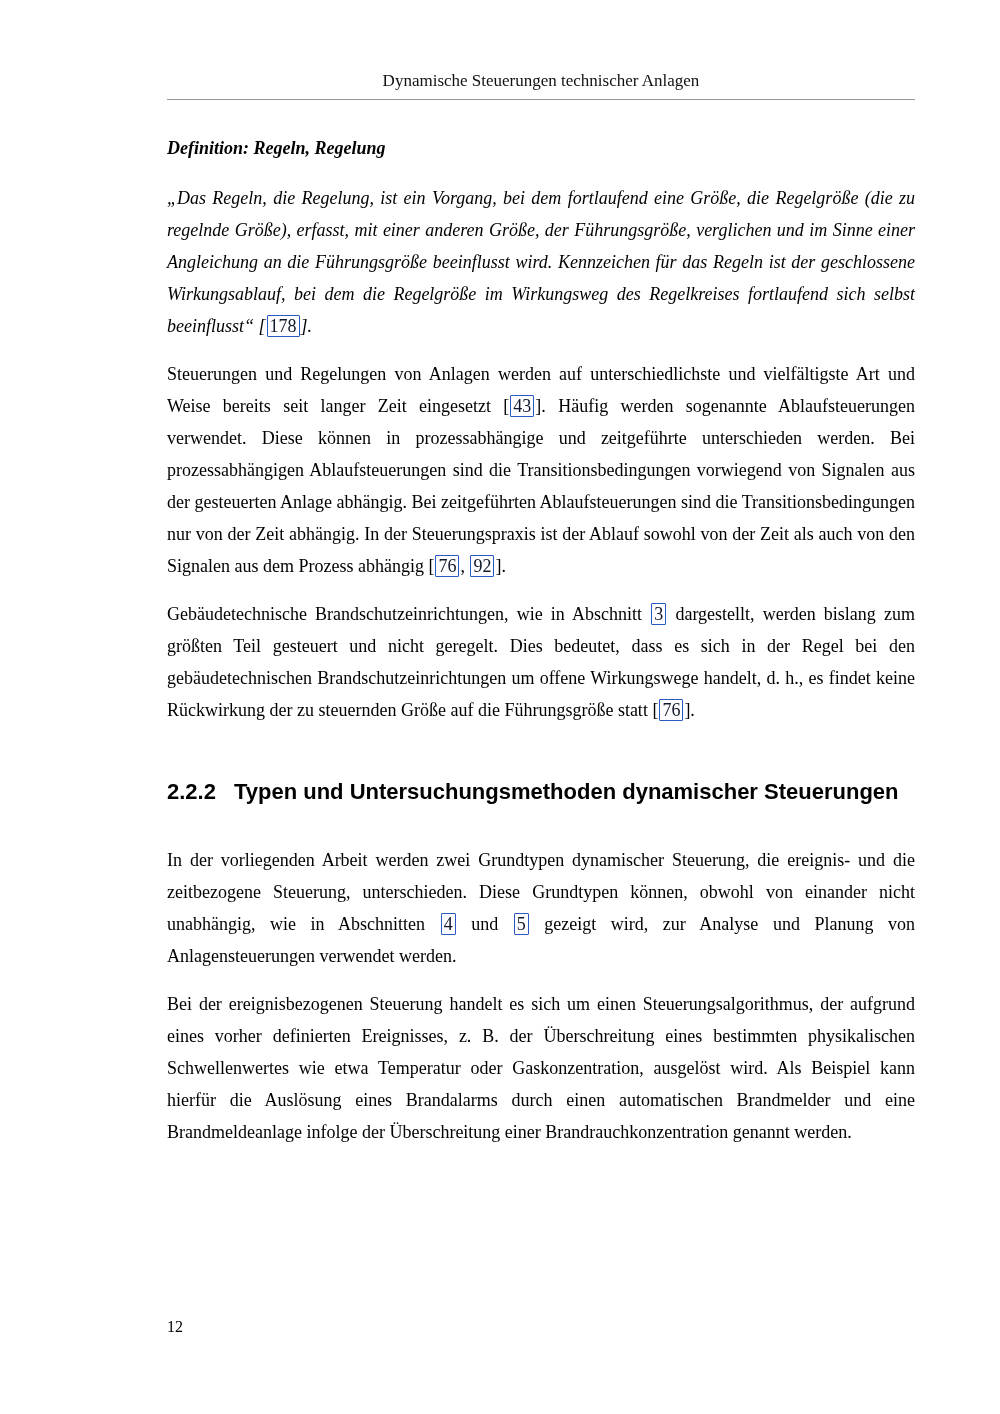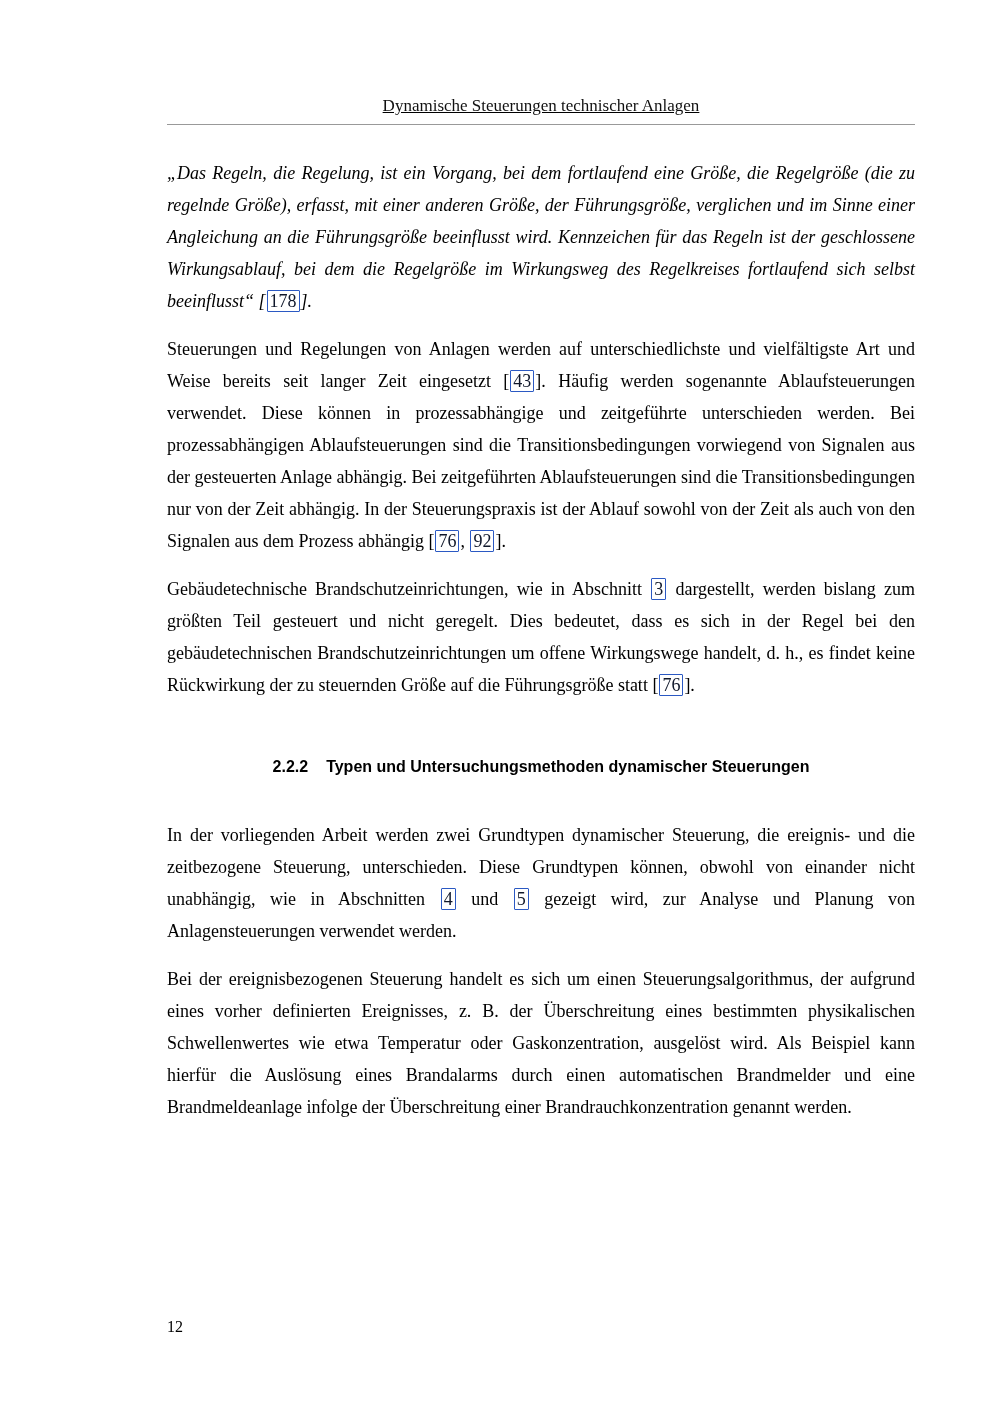--- a/index.html
+++ b/index.html
@@ -12,23 +12,22 @@
     position: relative;
     width: 1000px;
     height: 1414px;
     background: #ffffff;
     color: #000000;
     font-family: "Liberation Serif", serif;
     overflow: hidden;
   }
   .running-head-wrap {
     margin: 0 85px 0 167px;
-    padding-top: 95px;
+    padding-top: 70px;
     text-align: center;
-    text-decoration: underline;
   }
   .running-header {
     font-size: 17px;
     line-height: 22px;
     color: #111111;
   }
   .header-rule {
     border: none;
     border-top: 1px solid var(--rule-color, #999999);
     margin: 7px 85px 0 167px;
@@ -60,24 +59,24 @@
     border: 1.5px solid var(--cite-color, #2b59c3);
     border-radius: 1px;
     padding: 0 2px;
     margin: 0 1px;
     cursor: pointer;
     white-space: nowrap;
   }
   .section-heading {
     margin: 52px 0 38px 0;
     font-family: "Liberation Sans", sans-serif;
-    font-size: 16px;
+    font-size: 22px;
     font-weight: 700;
     line-height: 28px;
-    text-align: center;
+    text-align: left;
     hyphens: none;
   }
   .sec-num { margin-right: 18px; }
   .page-number {
     position: absolute;
     left: 167px;
     top: 1318px;
     font-size: 16px;
   }
 </style>
@@ -85,20 +84,21 @@
 <body>
 
 <div class="page">
 
   <div class="running-head-wrap">
     <div class="running-header">Dynamische Steuerungen technischer Anlagen</div>
   </div>
   <hr class="header-rule">
 
   <main class="content" id="page-body">
+      <p class="definition-heading">Definition: Regeln, Regelung</p>
       <p class="quote-paragraph">„Das Regeln, die Regelung, ist ein Vorgang, bei dem fortlaufend eine Größe, die Regelgröße (die zu regelnde Größe), erfasst, mit einer anderen Größe, der Führungsgröße, verglichen und im Sinne einer Angleichung an die Führungsgröße beeinflusst wird. Kennzeichen für das Regeln ist der geschlossene Wirkungsablauf, bei dem die Regelgröße im Wirkungsweg des Regelkreises fortlaufend sich selbst beeinflusst“ [<a class="cite-box">178</a>].</p>
       <p class="body-paragraph">Steuerungen und Regelungen von Anlagen werden auf unterschiedlichste und vielfältigste Art und Weise bereits seit langer Zeit eingesetzt [<a class="cite-box">43</a>]. Häufig werden sogenannte Ablaufsteuerungen verwendet. Diese können in prozessabhängige und zeitgeführte unterschieden werden. Bei prozessabhängigen Ablaufsteuerungen sind die Transitionsbedingungen vorwiegend von Signalen aus der gesteuerten Anlage abhängig. Bei zeitgeführten Ablaufsteuerungen sind die Transitionsbedingungen nur von der Zeit abhängig. In der Steuerungspraxis ist der Ablauf sowohl von der Zeit als auch von den Signalen aus dem Prozess abhängig [<a class="cite-box">76</a>, <a class="cite-box">92</a>].</p>
       <p class="body-paragraph">Gebäudetechnische Brandschutzeinrichtungen, wie in Abschnitt <a class="ref-box">3</a> dargestellt, werden bislang zum größten Teil gesteuert und nicht geregelt. Dies bedeutet, dass es sich in der Regel bei den gebäudetechnischen Brandschutzeinrichtungen um offene Wirkungswege handelt, d. h., es findet keine Rückwirkung der zu steuernden Größe auf die Führungsgröße statt [<a class="cite-box">76</a>].</p>
       <h2 class="section-heading"><span class="sec-num">2.2.2</span><span class="sec-title">Typen und Untersuchungsmethoden dynamischer Steuerungen</span></h2>
       <p class="body-paragraph">In der vorliegenden Arbeit werden zwei Grundtypen dynamischer Steuerung, die ereignis- und die zeitbezogene Steuerung, unterschieden. Diese Grundtypen können, obwohl von einander nicht unabhängig, wie in Abschnitten <a class="ref-box">4</a> und <a class="ref-box">5</a> gezeigt wird, zur Analyse und Planung von Anlagensteuerungen verwendet werden.</p>
       <p class="body-paragraph">Bei der ereignisbezogenen Steuerung handelt es sich um einen Steuerungsalgorithmus, der aufgrund eines vorher definierten Ereignisses, z. B. der Überschreitung eines bestimmten physikalischen Schwellenwertes wie etwa Temperatur oder Gaskonzentration, ausgelöst wird. Als Beispiel kann hierfür die Auslösung eines Brandalarms durch einen automatischen Brandmelder und eine Brandmeldeanlage infolge der Überschreitung einer Brandrauchkonzentration genannt werden.</p>
     </main>
 
   <div class="page-number">12</div>
 

